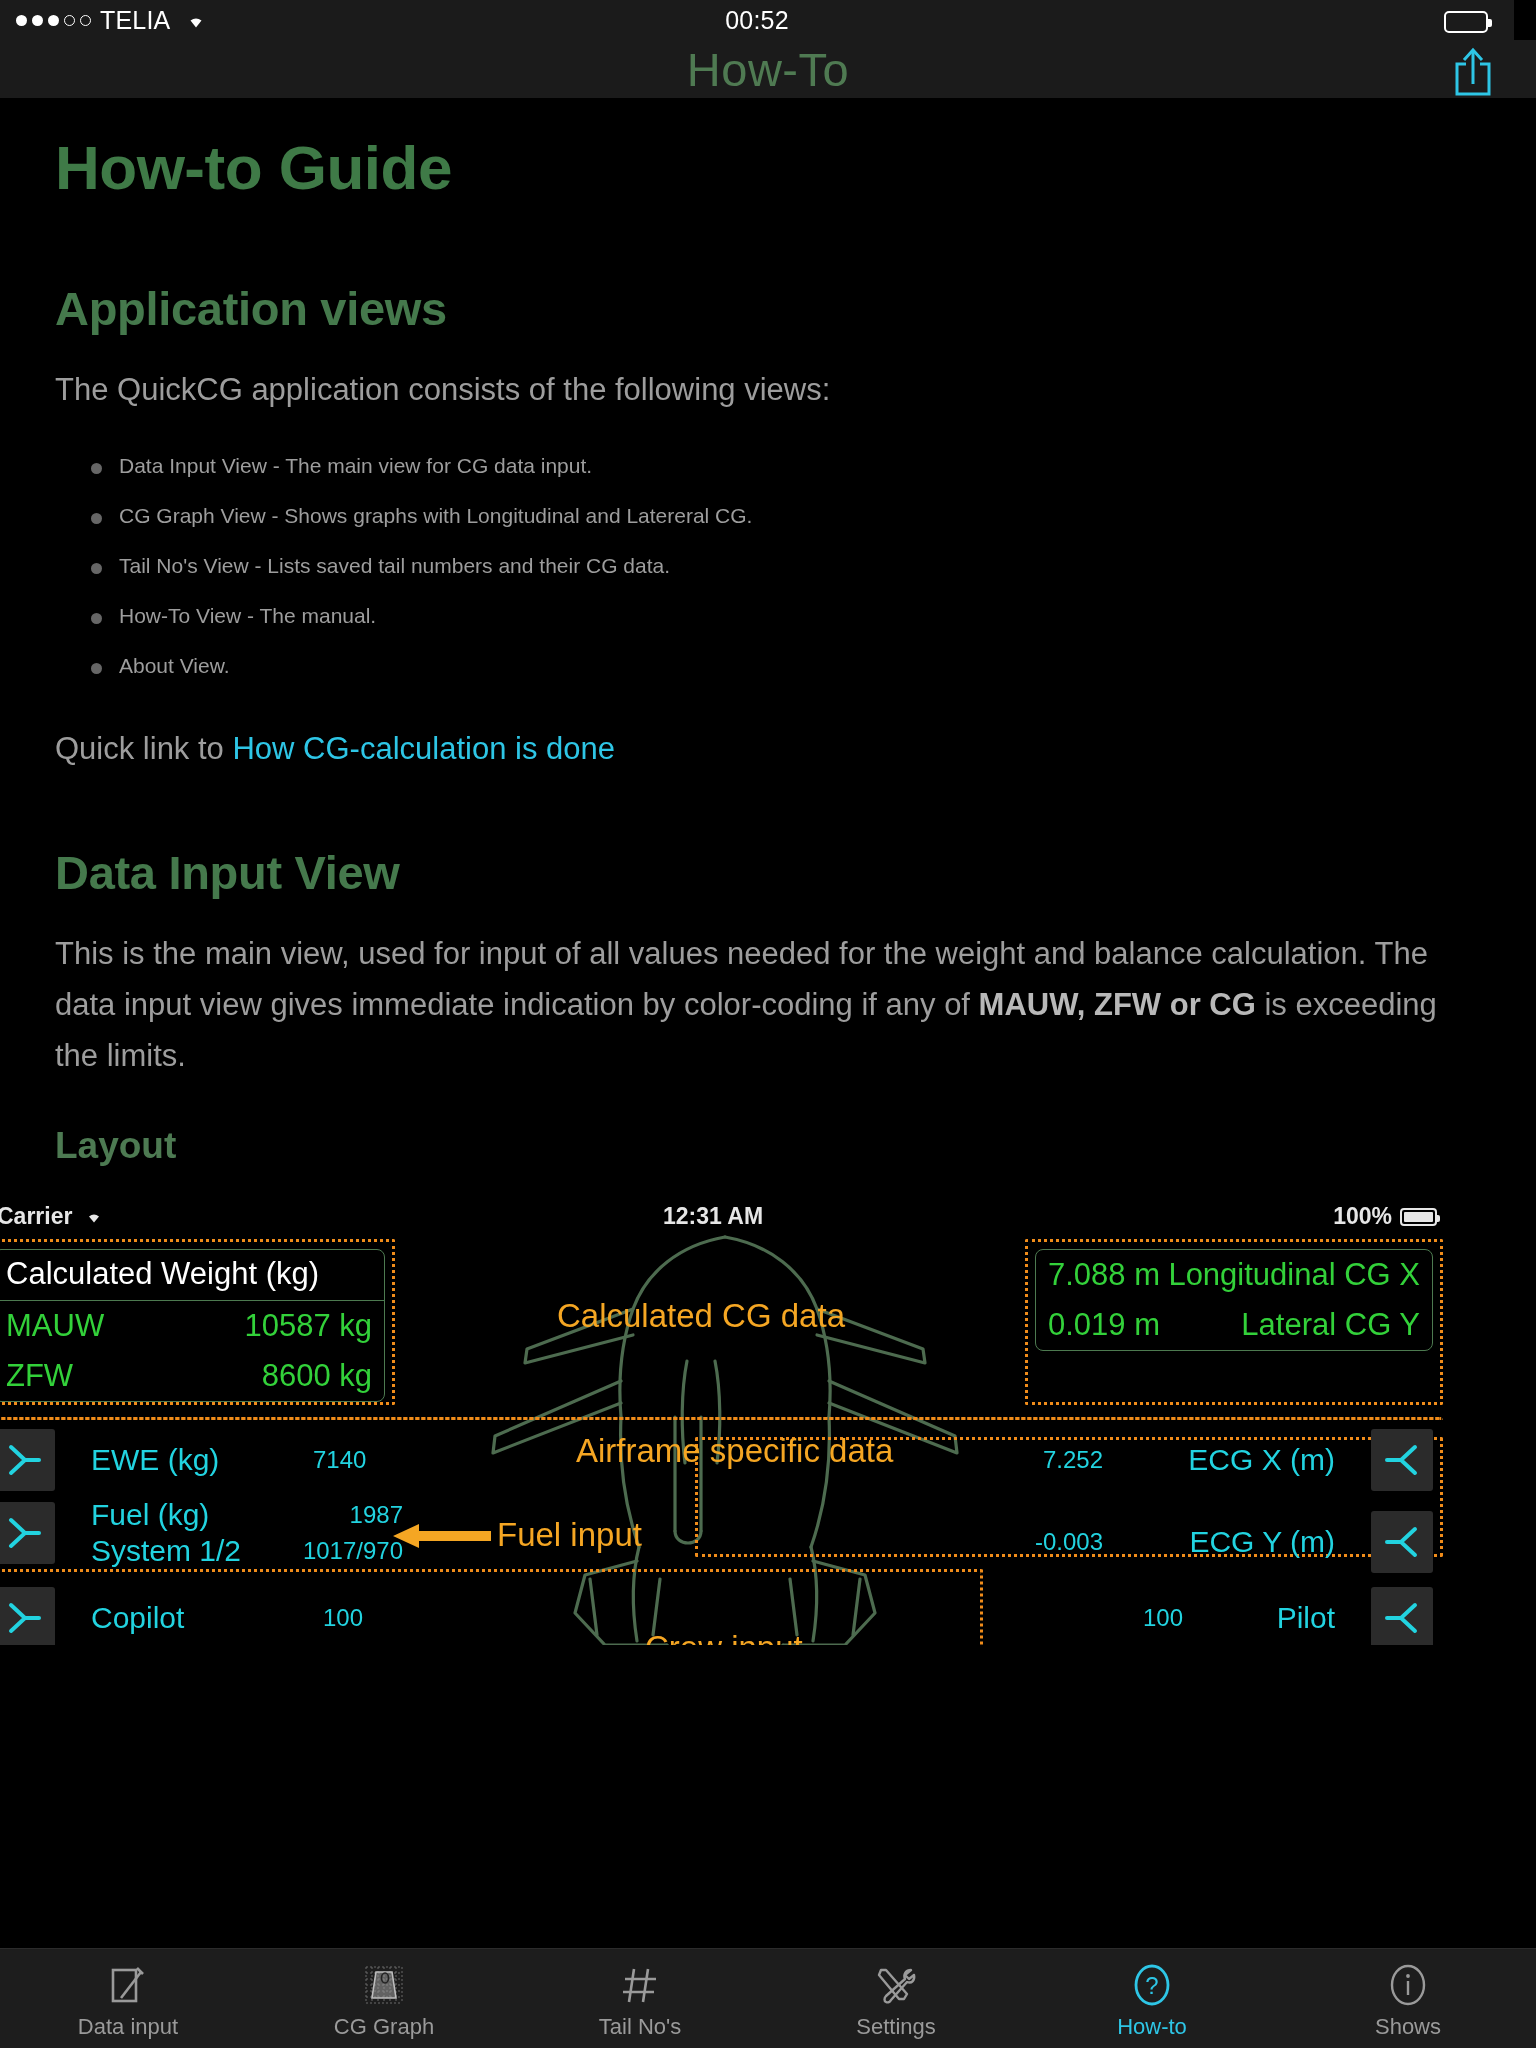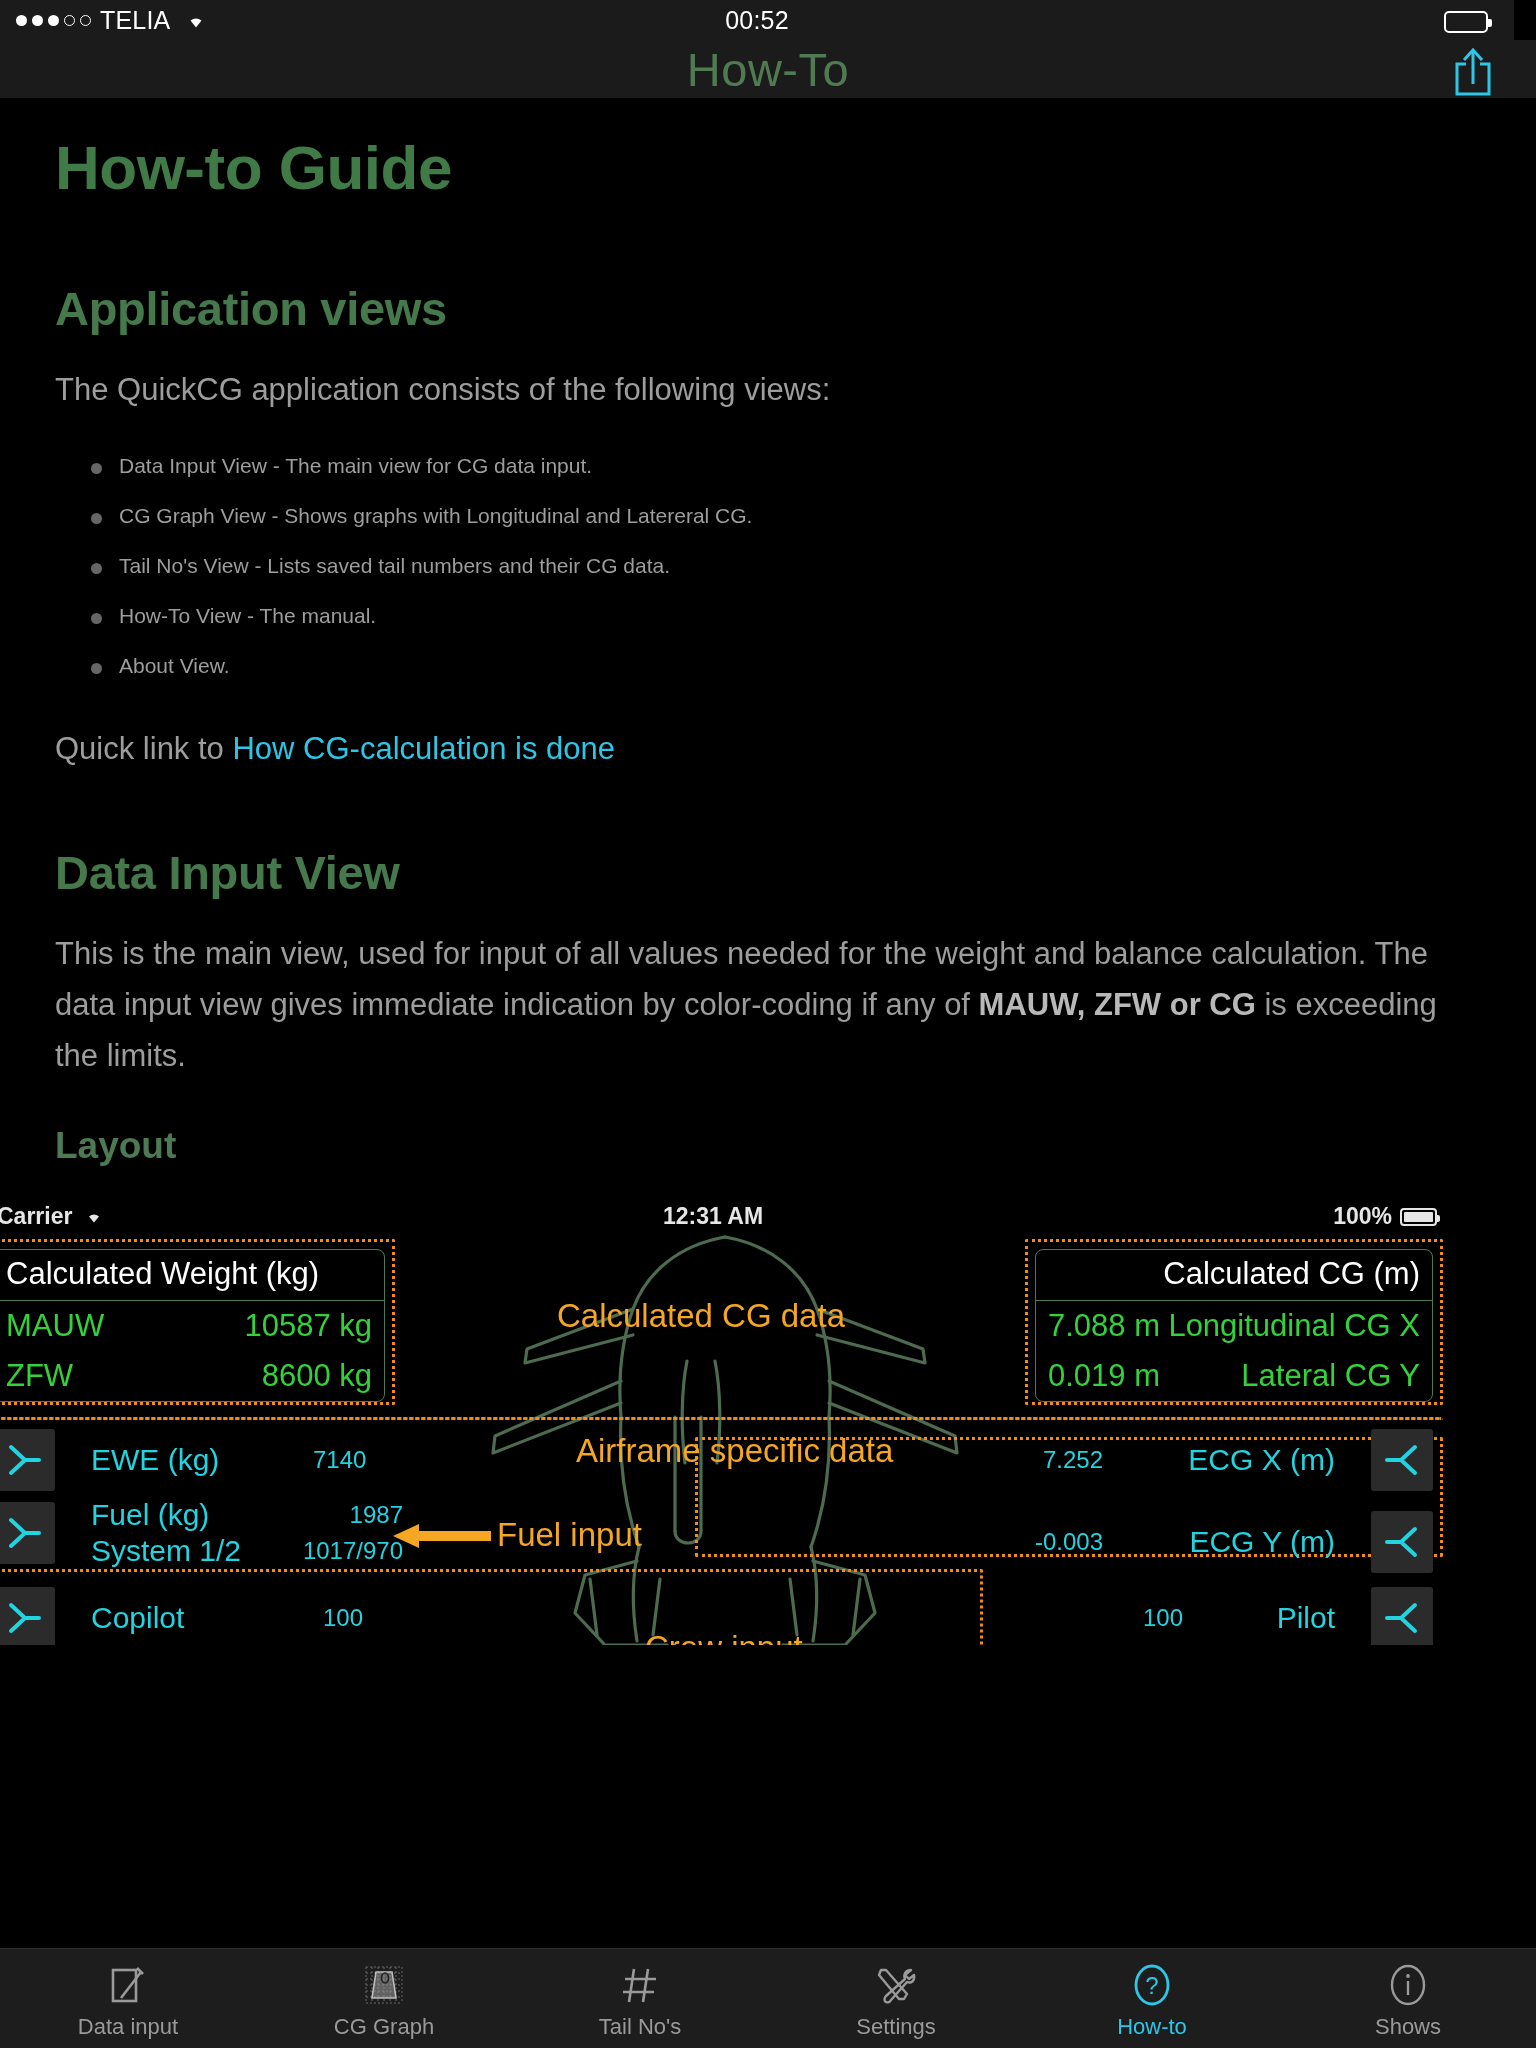--- a/index.html
+++ b/index.html
@@ -276,21 +276,20 @@
           <span>MAUW</span>
           <span>10587 kg</span>
         </div>
         <div class="row">
           <span>ZFW</span>
           <span>8600 kg</span>
         </div>
       </div>
 
       <div class="calcbox" id="cg-box">
-        <div class="hdr">Calculated CG (m)</div>
         <div class="row">
           <span>7.088 m</span>
           <span>Longitudinal CG X</span>
         </div>
         <div class="row">
           <span>0.019 m</span>
           <span>Lateral CG Y</span>
         </div>
       </div>
 

